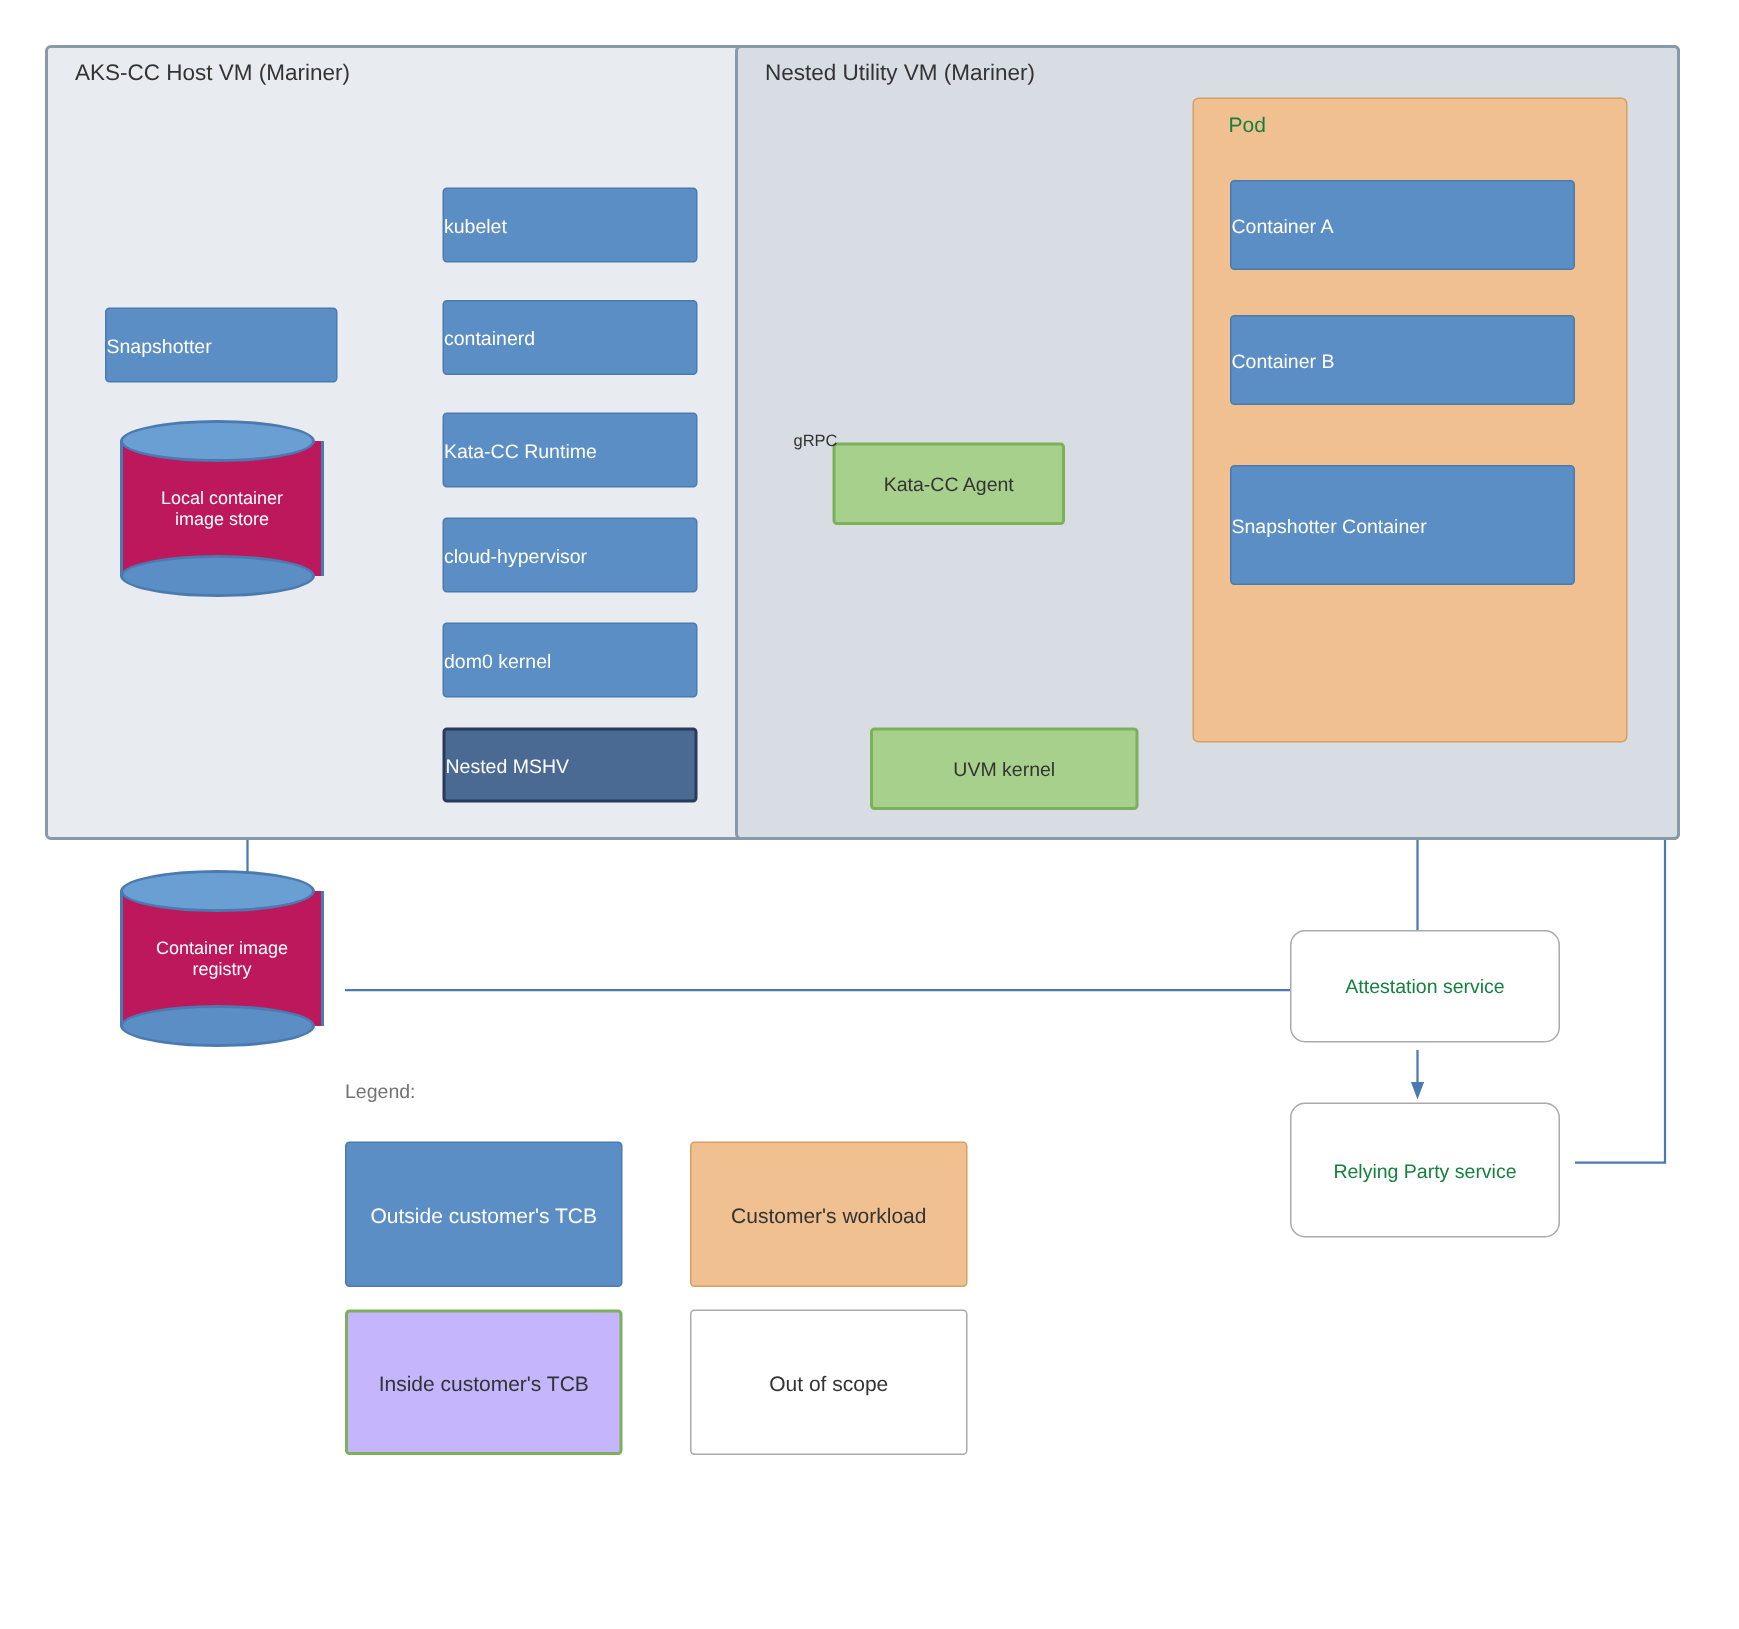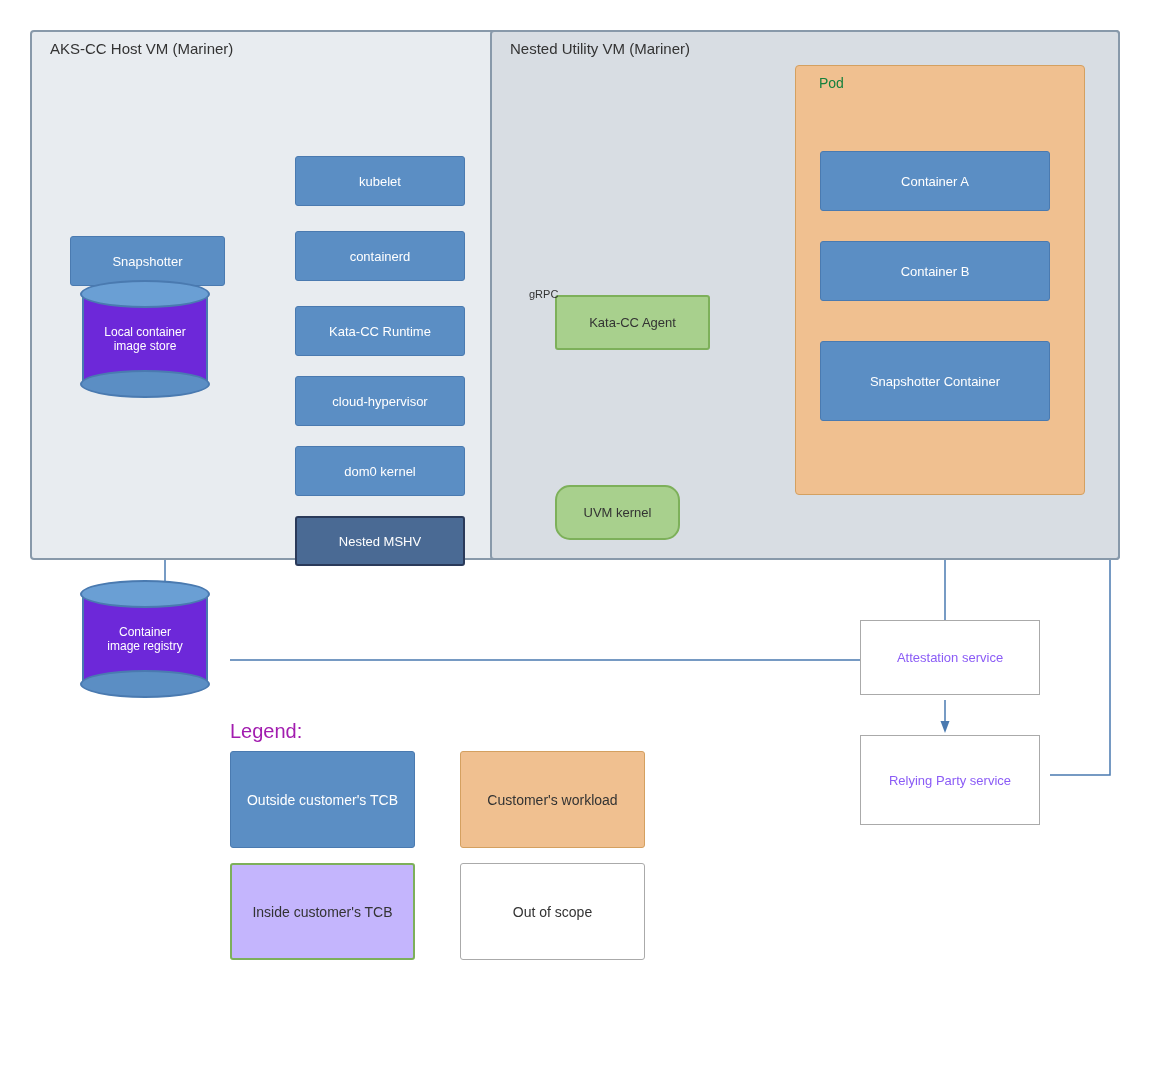--- a/index.html
+++ b/index.html
@@ -61,24 +61,22 @@
 
     
     .blue-box {
       position: absolute;
       background: #5b8ec4;
       color: white;
       border: 1px solid #4a7ab0;
       border-radius: 3px;
       display: flex;
       align-items: center;
-      justify-content: center;
-      text-align: center;
-      font-size: 13px;
-      margin-top: 31px;
+      text-align: center;
+      font-size: 13px;
     }
 
     
     .green-box {
       position: absolute;
       background: #a8d08d;
       color: #333;
       border: 2px solid #7db05a;
       border-radius: 3px;
       display: flex;
@@ -86,23 +84,23 @@
       justify-content: center;
       text-align: center;
       font-size: 13px;
       margin-top: 30px;
     }
 
     
     .white-box {
       position: absolute;
       background: #fff;
-      color: #8b5cf6;
+      color: #15803d;
       border: 1px solid #aaa;
-      border-radius: 0;
+      border-radius: 10px;
       display: flex;
       align-items: center;
       justify-content: center;
       text-align: center;
       font-size: 13px;
     }
 
     
     .pod-box {
       position: absolute;
@@ -136,22 +134,22 @@
       width: 130px;
       height: 28px;
       background: #6a9fd4;
       border-radius: 50%;
       border: 2px solid #4a7ab0;
       position: relative;
       z-index: 2;
     }
 
     .cyl-rect {
-      width: 126px;
-      background: #6d28d9;
+      width: 136px;
+      background: #be185d;
       border-left: 2px solid #4a7ab0;
       border-right: 2px solid #4a7ab0;
       margin: 0 auto;
       display: flex;
       align-items: center;
       justify-content: center;
       color: white;
       text-align: center;
       font-size: 13px;
       padding: 8px 20px;
@@ -182,23 +180,23 @@
     }
 
     
     .legend-area {
       position: absolute;
       left: 230px;
       top: 720px;
     }
 
     .legend-label {
-      font-size: 20px;
-      color: #a21caf;
-      margin-bottom: 8px;
+      font-size: 13px;
+      color: #737373;
+      margin-bottom: 26px;
     }
 
     .legend-grid {
       display: grid;
       grid-template-columns: 200px 200px;
       gap: 15px 30px;
     }
 
     .legend-item {
       width: 185px;
@@ -330,21 +328,21 @@
   <div class="blue-box" style="left:295px; top:485px; width:170px; height:50px; background:#4a6a94; border:2px solid #2a3a5a;">
     <span>Nested MSHV</span>
   </div>
 
   <div class="green-box" style="left:555px; top:265px; width:155px; height:55px;">
     <span>Kata-CC Agent</span>
   </div>
 
   <span style="position:absolute; left:529px; top:288px; font-size:11px; color:#333;">gRPC</span>
 
-  <div class="green-box" style="left:555px; top:455px; width:125px; height:55px;border-radius:15px;">
+  <div class="green-box" style="left:580px; top:455px; width:179px; height:55px;">
     <span>UVM kernel</span>
   </div>
 
   <div class="blue-box" style="left:820px; top:120px; width:230px; height:60px;">
     <span>Container A</span>
   </div>
 
   <div class="blue-box" style="left:820px; top:210px; width:230px; height:60px;">
     <span>Container B</span>
   </div>

